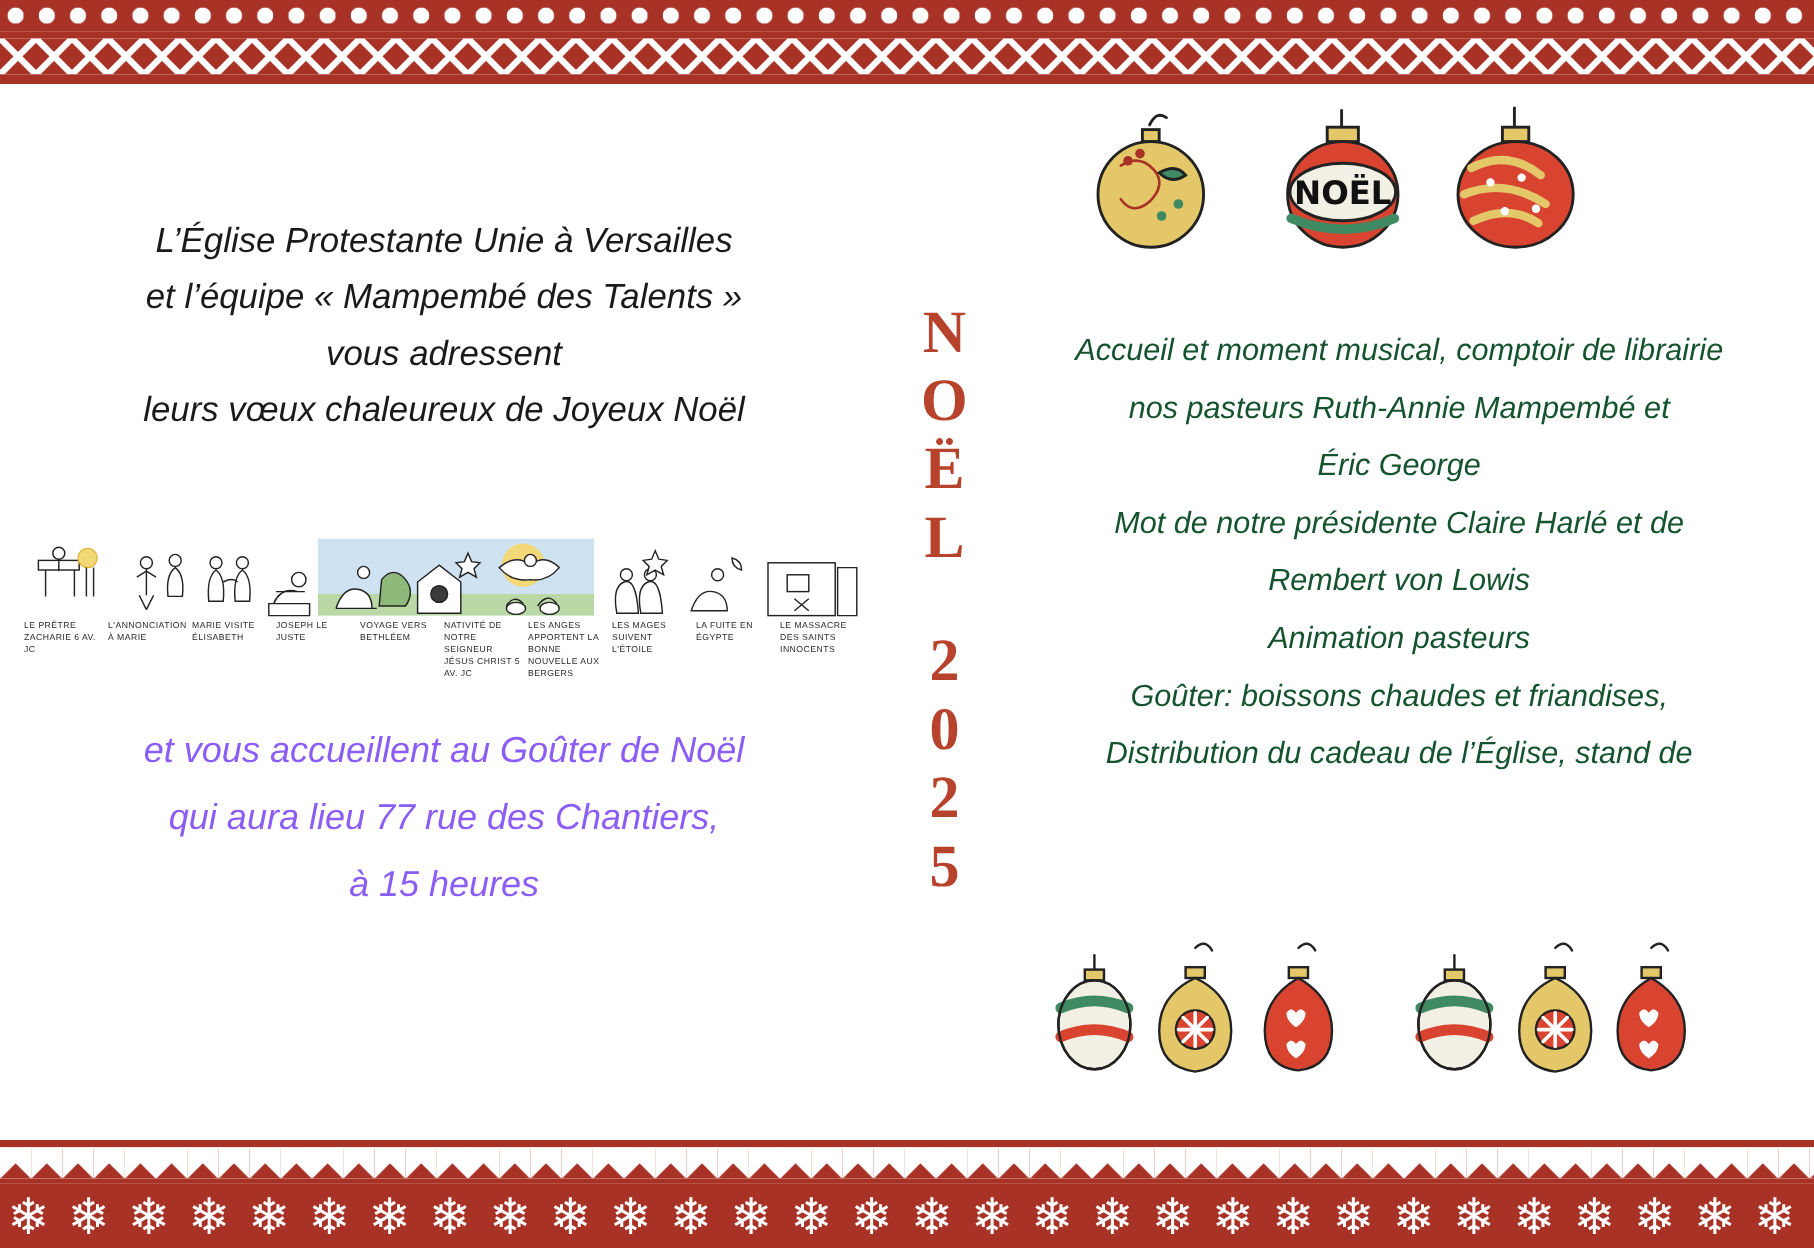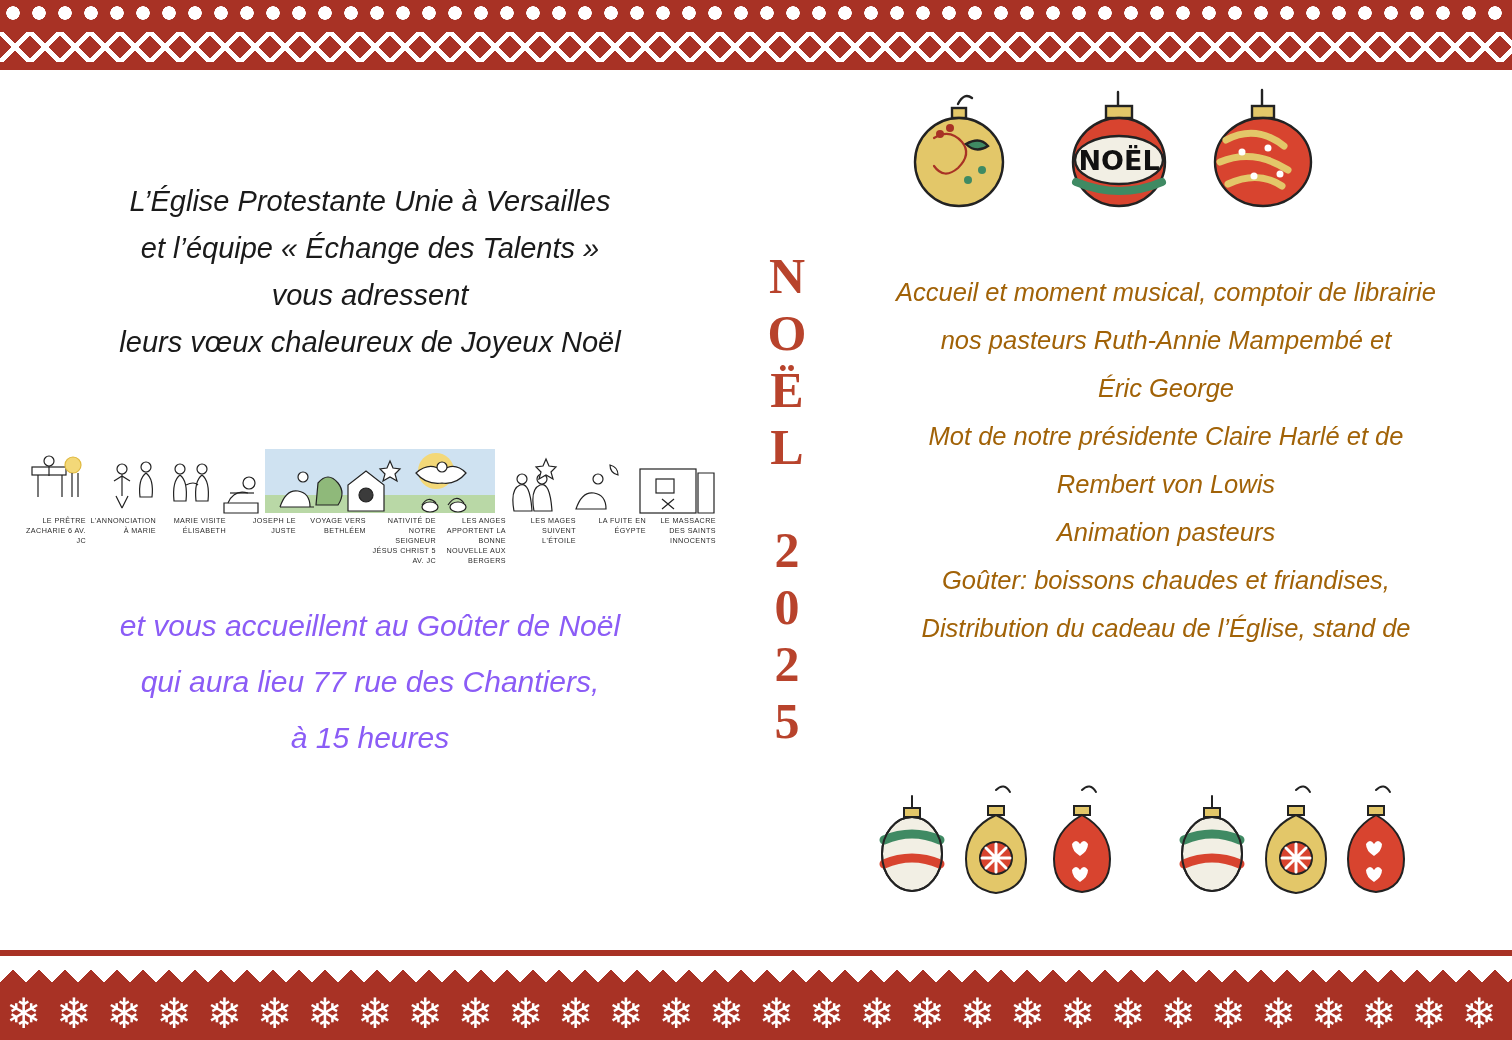--- a/index.html
+++ b/index.html
@@ -145,21 +145,21 @@
     font-size: 30px;
     line-height: 56px;
   }
 
   .programme {
     position: absolute;
     left: 10px;
     top: 190px;
     width: 640px;
     text-align: center;
-    color: #a16207;
+    color: #14532d;
     font-family: "Liberation Sans", sans-serif;
     font-style: italic;
     font-size: 25.5px;
     line-height: 48px;
   }
 
   
   .strip {
     position: absolute;
     left: 18px;
@@ -171,21 +171,21 @@
     position: absolute;
     left: 18px;
     top: 438px;
     width: 700px;
     height: 60px;
     display: flex;
     align-items: flex-start;
   }
   .strip-label {
     flex: 1 1 0;
-    text-align: right;
+    text-align: left;
     font-family: "Liberation Sans", sans-serif;
     font-size: 7.2px;
     line-height: 10px;
     letter-spacing: .4px;
     color: #2a2a2a;
     text-transform: uppercase;
     padding: 0 2px;
   }
 
   
@@ -215,21 +215,21 @@
     <div class="band-dots" style="top:0;"></div>
     <div class="band-solid" style="top:26px;height:6px;"></div>
     <div class="band-x" style="top:32px;"></div>
     <div class="band-solid" style="top:62px;height:8px;"></div>
   </div>
 
   <div class="left-col">
 
     <div class="greeting">
       <div>L’Église Protestante Unie à Versailles</div>
-      <div>et l’équipe « Échange des Talents »</div>
+      <div>et l’équipe « Mampembé des Talents »</div>
       <div>vous adressent</div>
       <div>leurs vœux chaleureux de Joyeux Noël</div>
     </div>
 
     <div class="strip">
       <svg width="700" height="120" viewBox="0 0 700 120">
 
         <rect x="247" y="6" width="230" height="62" fill="#cfe2f1"></rect>
         <rect x="247" y="52" width="230" height="18" fill="#b9d8a6"></rect>
         <circle cx="418" cy="28" r="18" fill="#f3d878"></circle>

